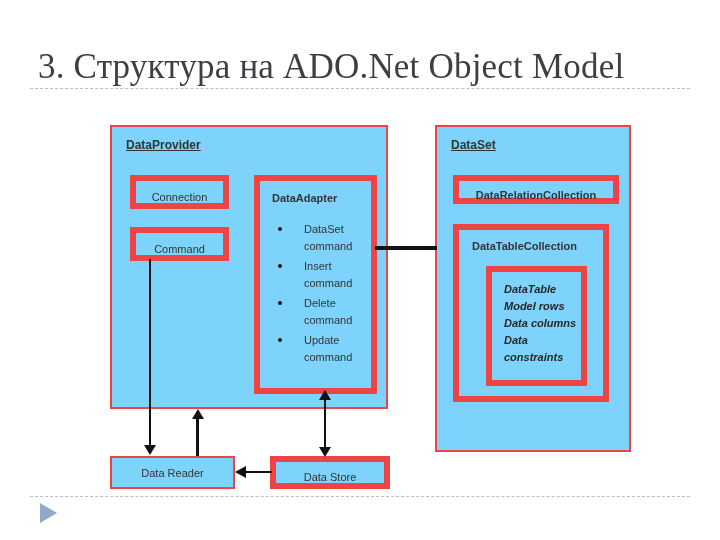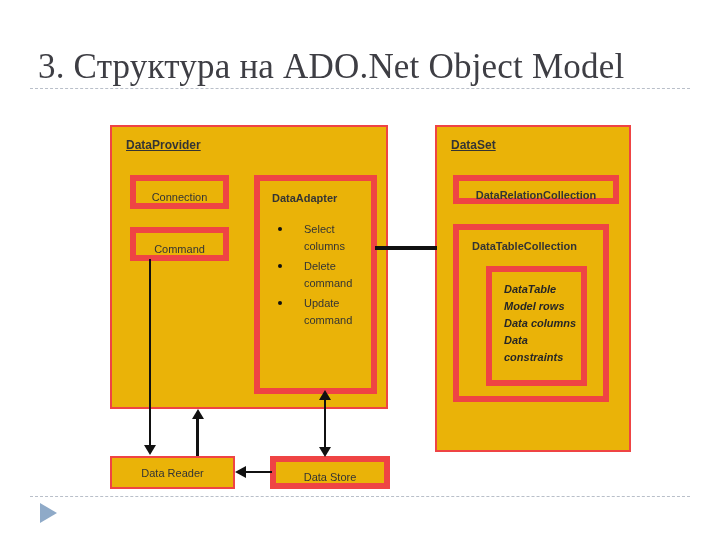--- a/index.html
+++ b/index.html
@@ -40,21 +40,21 @@
     position: absolute;
     left: 0;
     top: 0;
     width: 720px;
     height: 540px;
   }
 
   .box {
     position: absolute;
     box-sizing: border-box;
-    background: #eab308;
+    background: #7dd3fc;
     border: 6px solid #ef4444;
   }
   .box.thick { border-width: 2px; }
 
   .blabel {
     position: absolute;
     color: #343434;
     font-size: 11px;
     line-height: 13px;
     white-space: nowrap;
@@ -173,21 +173,22 @@
       <div class="blabel centered" style="left:0; top:10px;">Connection</div>
     </div>
 
     <div class="box" style="left:18px; top:100px; width:99px; height:34px;">
       <div class="blabel centered" style="left:0; top:10px;">Command</div>
     </div>
 
     <div class="box" style="left:142px; top:48px; width:123px; height:219px;">
       <div class="blabel bold" style="left:12px; top:11px;">DataAdapter</div>
       <ul class="bullets">
-        <li>Select columns</li>
+        <li>DataSet command</li>
+        <li>Insert command</li>
         <li>Delete command</li>
         <li>Update command</li>
       </ul>
     </div>
   </div>
 
   <div class="box thick" style="left:435px; top:125px; width:196px; height:327px;padding-left:40px;">
     <div class="blabel bold uline" style="left:14px; top:12px; font-size:12px;">DataSet</div>
 
     <div class="box" style="left:16px; top:48px; width:166px; height:29px;text-decoration:underline;">

